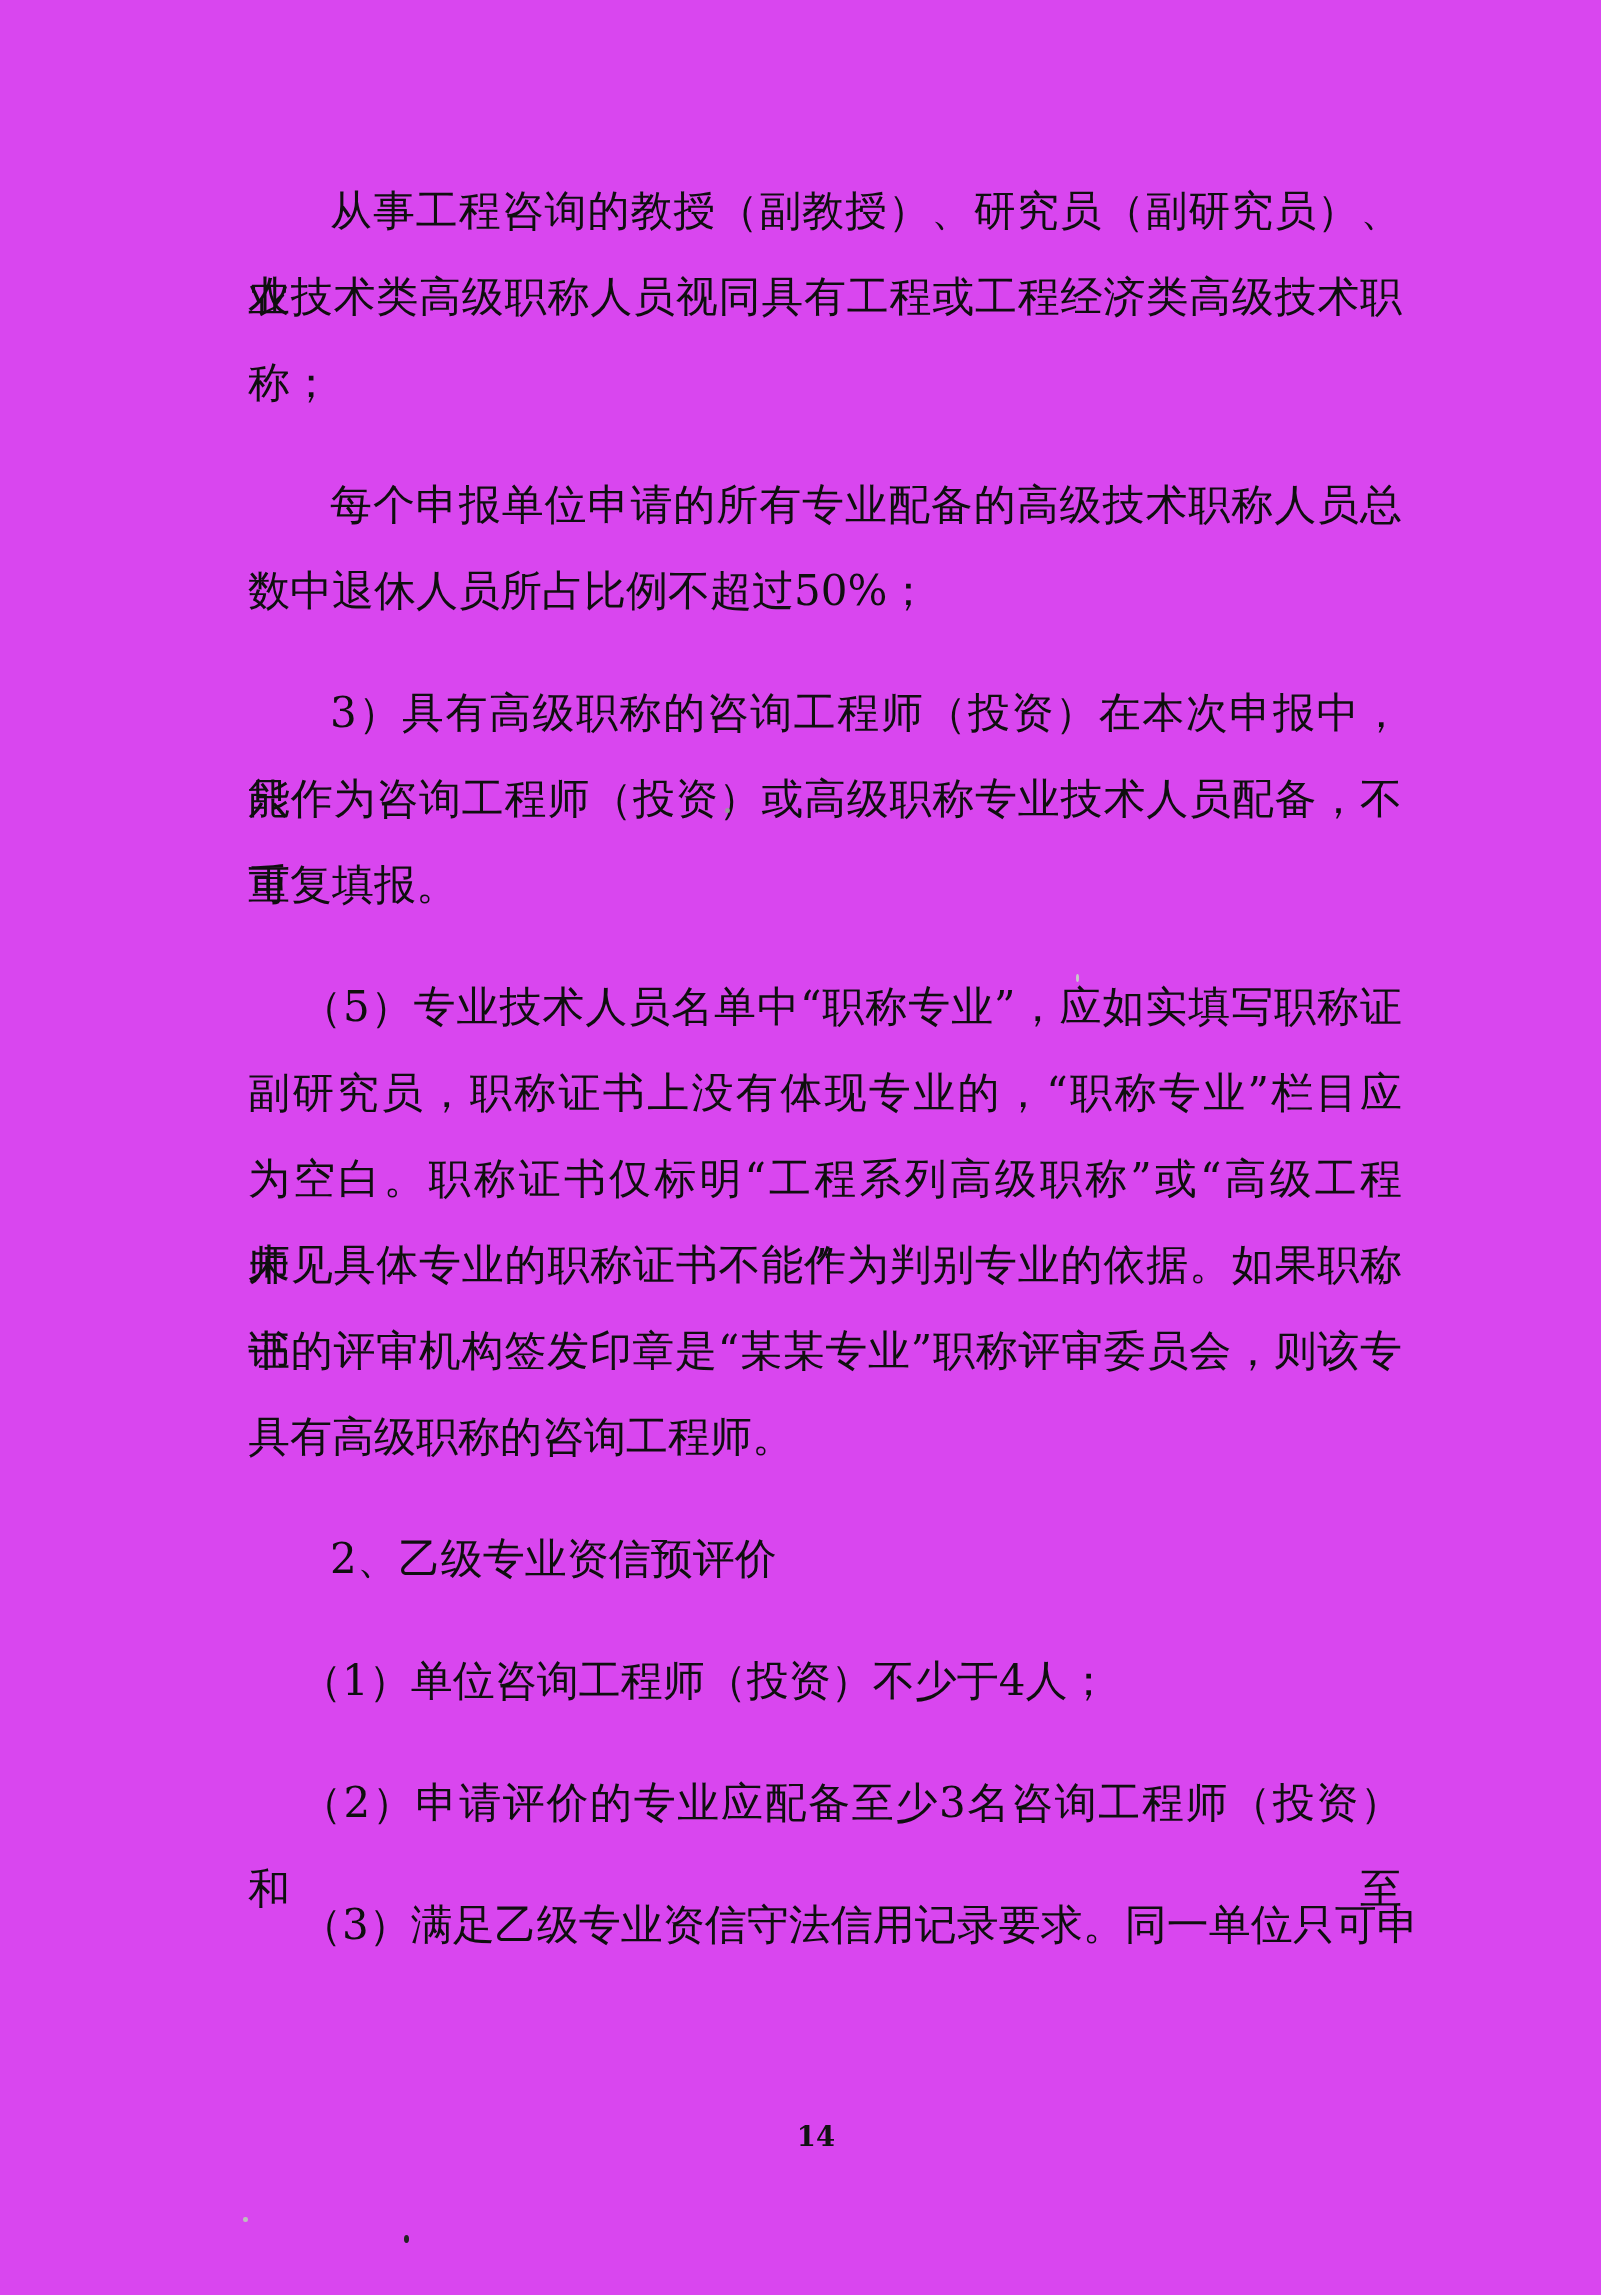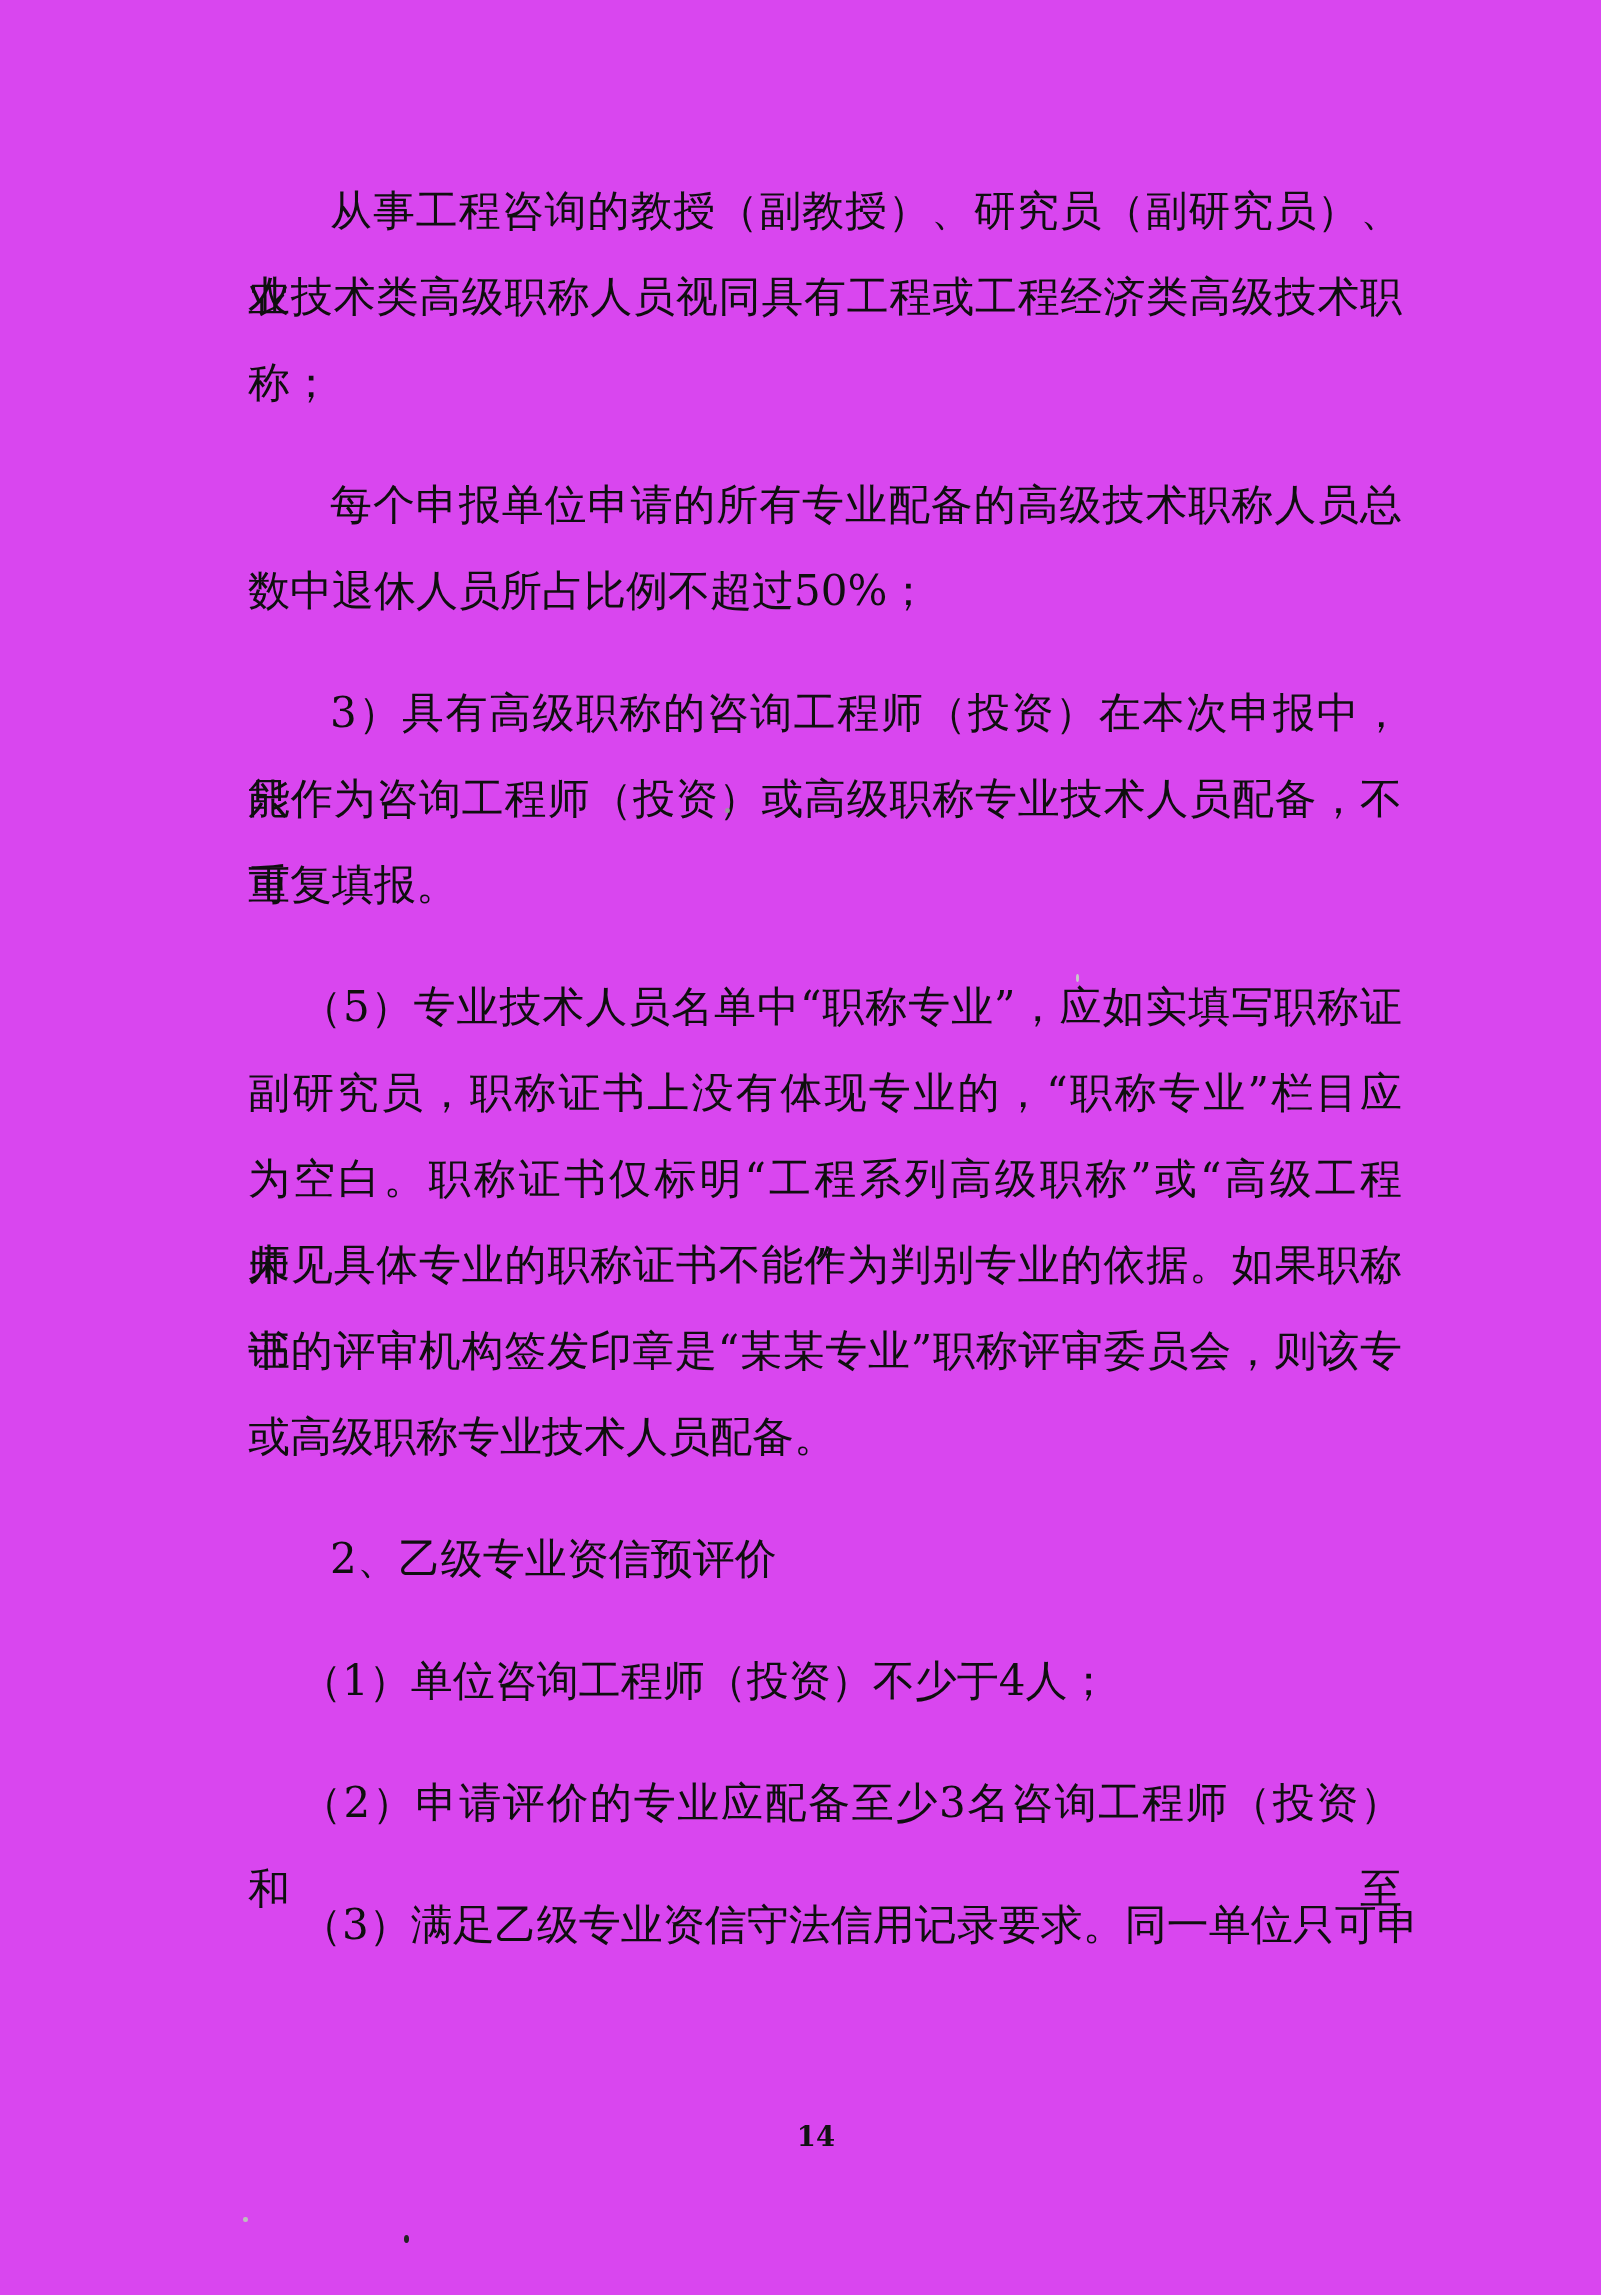--- a/index.html
+++ b/index.html
@@ -75,21 +75,21 @@
         <div class="line just" style="text-indent: 82px;">3）具有高级职称的咨询工程师（投资）在本次申报中，只</div>
         <div class="line just">能作为咨询工程师（投资）或高级职称专业技术人员配备，不可</div>
         <div class="line">重复填报。</div>
       </div>
       <div class="para">
         <div class="line just" style="text-indent: 52px;">（5）专业技术人员名单中“职称专业”，应如实填写职称证</div>
         <div class="line just">副研究员，职称证书上没有体现专业的，“职称专业”栏目应</div>
         <div class="line just">为空白。职称证书仅标明“工程系列高级职称”或“高级工程师”，</div>
         <div class="line just">未见具体专业的职称证书不能作为判别专业的依据。如果职称证</div>
         <div class="line just">书的评审机构签发印章是“某某专业”职称评审委员会，则该专</div>
-        <div class="line">或高级职称专业技术人员配备。</div>
+        <div class="line">具有高级职称的咨询工程师。</div>
       </div>
       <div class="para">
         <div class="line" style="text-indent: 82px;">2、乙级专业资信预评价</div>
       </div>
       <div class="para">
         <div class="line" style="text-indent: 52px;">（1）单位咨询工程师（投资）不少于4人；</div>
       </div>
       <div class="para">
         <div class="line just" style="text-indent: 52px;">（2）申请评价的专业应配备至少3名咨询工程师（投资）和至</div>
       </div>

